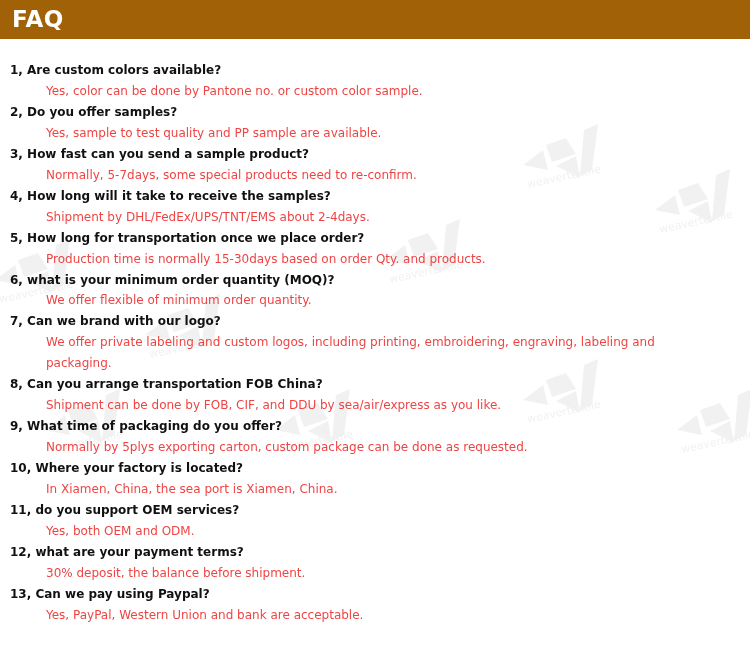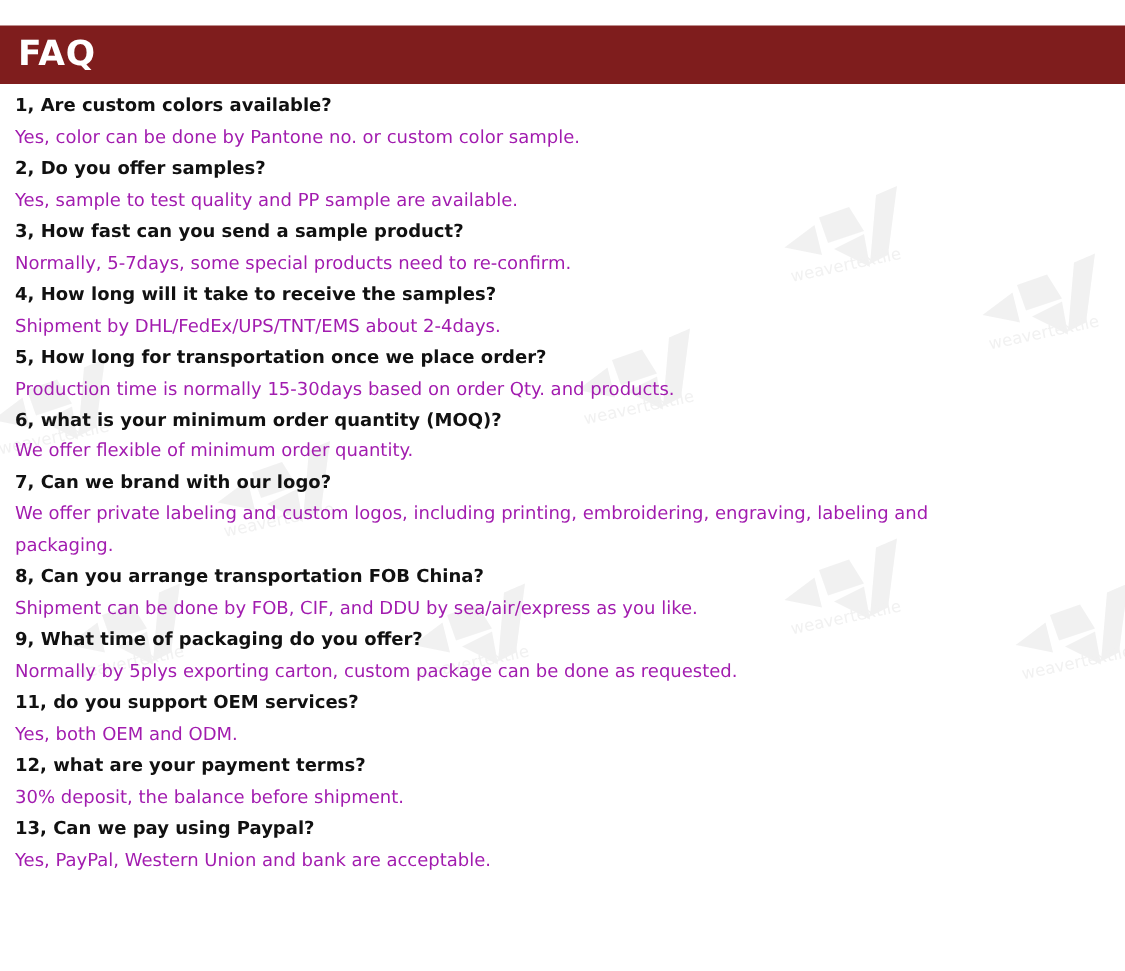--- a/index.html
+++ b/index.html
@@ -1,38 +1,38 @@
 <!DOCTYPE html>
 <html><head>
   <meta charset="utf-8">
   <style>
     html, body { margin: 0; padding: 0; }
     body {
       width: 750px; height: 647px; background: #ffffff; position: relative; overflow: hidden;
       font-family: "DejaVu Sans", sans-serif; color: #1a1a1a;
     }
     .header {
-      position: absolute; left: 0; top: 17px; width: 750px; height: 39px;
-      background: #7f1d1d;
+      position: absolute; left: 0; top: 0; width: 750px; height: 39px;
+      background: #a16207;
     }
     .header-title {
       position: absolute; left: 12px; top: 5px; color: #ffffff;
       font-family: "DejaVu Sans", sans-serif; font-weight: bold; font-size: 23px; line-height: 28px;
       letter-spacing: 0.5px;
     }
     .watermarks { position: absolute; left: 0; top: 0; width: 750px; height: 647px; pointer-events: none; }
     .wm { position: absolute; width: 100px; height: 70px; opacity: 0.55; }
     .wm svg { width: 100%; height: 100%; }
     .faq-list { position: absolute; left: 10px; top: 60px; width: 730px; }
     .faq-item { margin: 0; }
     .q, .a {
       display: block; font-size: 12px; line-height: 20.95px; white-space: pre-wrap;
     }
     .q { font-weight: bold; color: #111111; }
-    .a { color: #a21caf; }
+    .a { color: #ef4444; margin-left: 36px; }
     .a.wrap { width: 630px; white-space: normal; }
   </style>
 </head>
 <body>
 
 <div class="header">
   <div class="header-title">FAQ</div>
 </div>
 
 <div class="watermarks">
@@ -168,20 +168,24 @@
   </div>
   <div class="faq-item">
     <span class="q">8, Can you arrange transportation FOB China?</span>
     <span class="a">Shipment can be done by FOB, CIF, and DDU by sea/air/express as you like.</span>
   </div>
   <div class="faq-item">
     <span class="q">9, What time of packaging do you offer?</span>
     <span class="a">Normally by 5plys exporting carton, custom package can be done as requested.</span>
   </div>
   <div class="faq-item">
+    <span class="q">10, Where your factory is located?</span>
+    <span class="a">In Xiamen, China, the sea port is Xiamen, China.</span>
+  </div>
+  <div class="faq-item">
     <span class="q">11, do you support OEM services?</span>
     <span class="a">Yes, both OEM and ODM.</span>
   </div>
   <div class="faq-item">
     <span class="q">12, what are your payment terms?</span>
     <span class="a">30% deposit, the balance before shipment.</span>
   </div>
   <div class="faq-item">
     <span class="q">13, Can we pay using Paypal?</span>
     <span class="a">Yes, PayPal, Western Union and bank are acceptable.</span>

